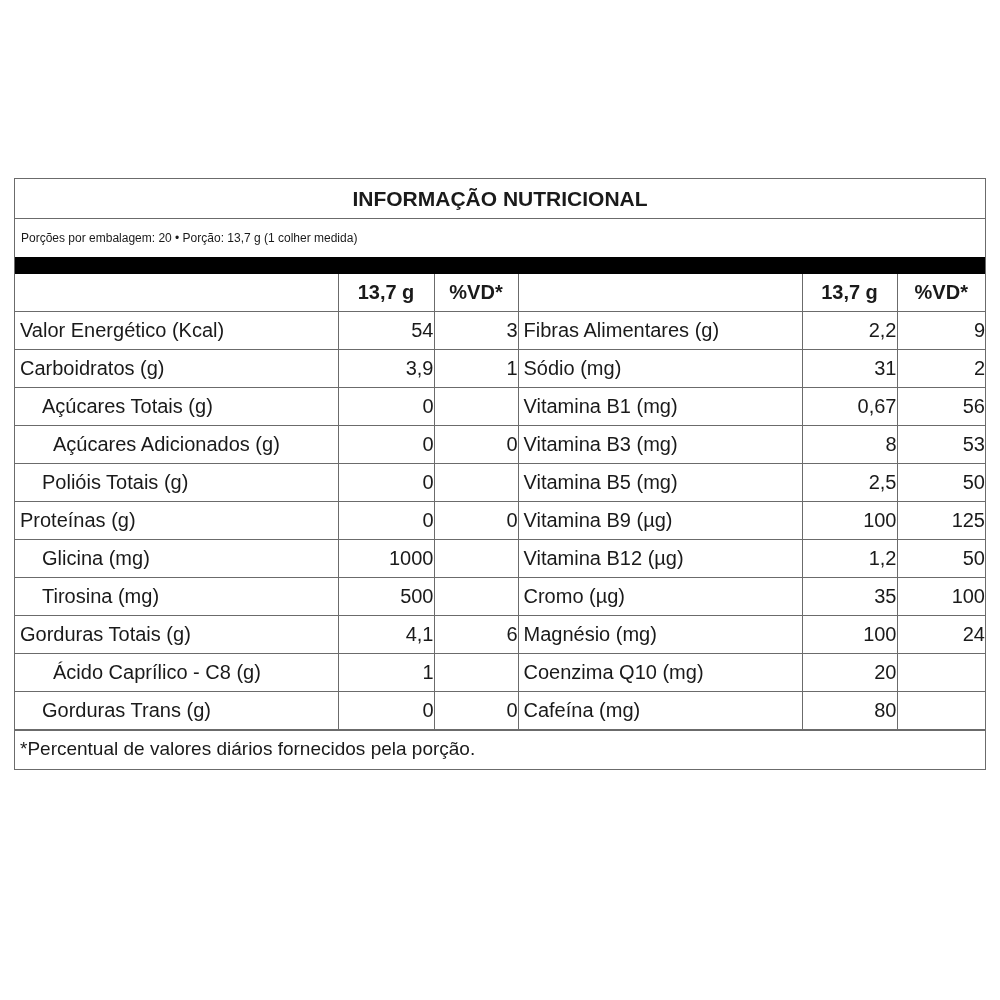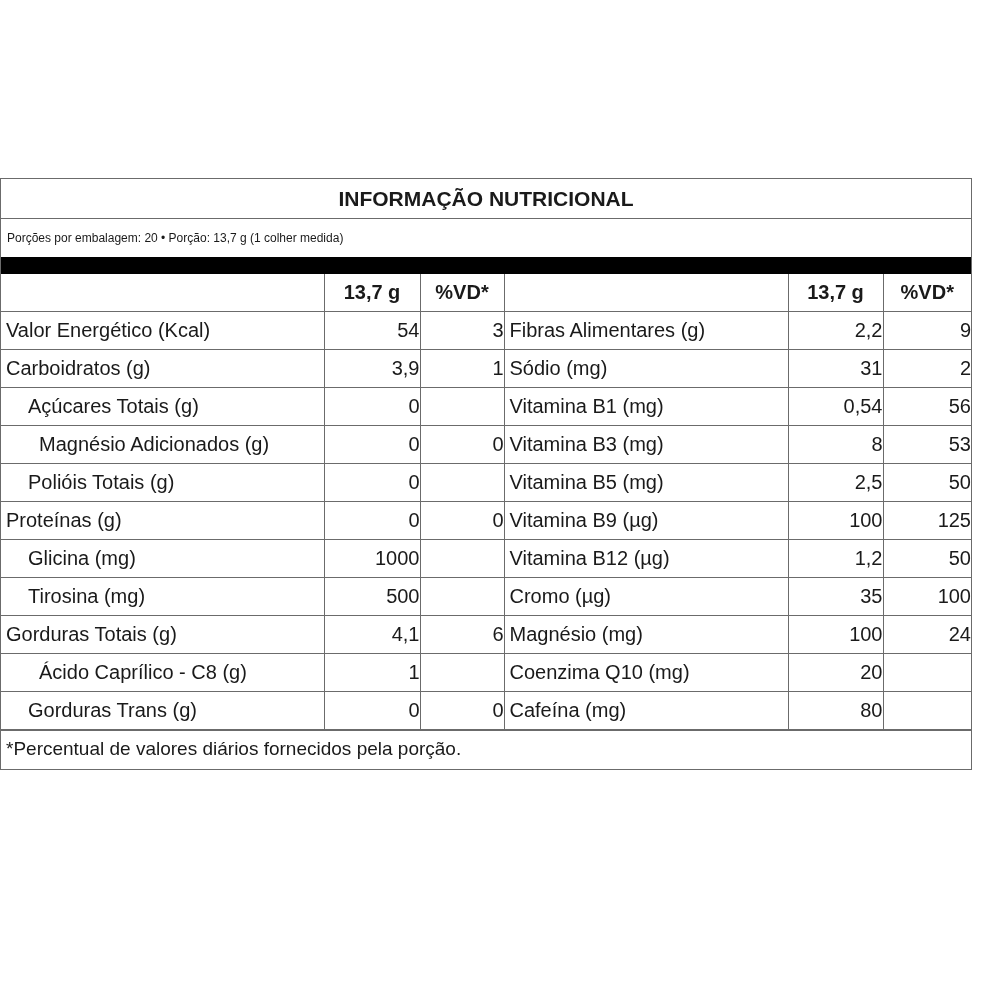--- a/index.html
+++ b/index.html
@@ -1,17 +1,17 @@
 <!DOCTYPE html>
 <html><head>
 <meta charset="utf-8">
 <style>
   html, body { margin:0; padding:0; background:#ffffff; }
   body { width:1000px; height:1000px; position:relative; font-family:"Liberation Sans", sans-serif; color:#1a1a1a; }
-  .label { position:absolute; left:0; top:178px; width:972px; border:1.5px solid #6b6b6b; box-sizing:border-box; }
+  .label { position:absolute; left:14px; top:178px; width:972px; border:1.5px solid #6b6b6b; box-sizing:border-box; }
   .title { height:39px; line-height:39px; text-align:center; font-weight:bold; font-size:21px; border-bottom:1.5px solid #6b6b6b; }
   .servings { height:38px; line-height:38px; font-size:12px; padding-left:6px; }
   .bar { height:17px; background:#000; }
   table { border-collapse:collapse; width:100%; table-layout:fixed; }
   td { border:1.5px solid #6b6b6b; height:37px; padding:0; font-size:20px; line-height:37px; white-space:nowrap; overflow:hidden; }
   tr:first-child td { border-top:none; }
   td:first-child { border-left:none; }
   td:last-child { border-right:none; }
   td.num { text-align:right; }
   td.name { padding-left:5px; }
@@ -59,25 +59,25 @@
           <td class="num">1</td>
           <td class="name">Sódio (mg)</td>
           <td class="num">31</td>
           <td class="num">2</td>
         </tr>
         <tr>
           <td class="name ind1">Açúcares Totais (g)</td>
           <td class="num">0</td>
           <td class="num"></td>
           <td class="name">Vitamina B1 (mg)</td>
-          <td class="num">0,54</td>
+          <td class="num">0,67</td>
           <td class="num">56</td>
         </tr>
         <tr>
-          <td class="name ind2">Magnésio Adicionados (g)</td>
+          <td class="name ind2">Açúcares Adicionados (g)</td>
           <td class="num">0</td>
           <td class="num">0</td>
           <td class="name">Vitamina B3 (mg)</td>
           <td class="num">8</td>
           <td class="num">53</td>
         </tr>
         <tr>
           <td class="name ind1">Polióis Totais (g)</td>
           <td class="num">0</td>
           <td class="num"></td>

